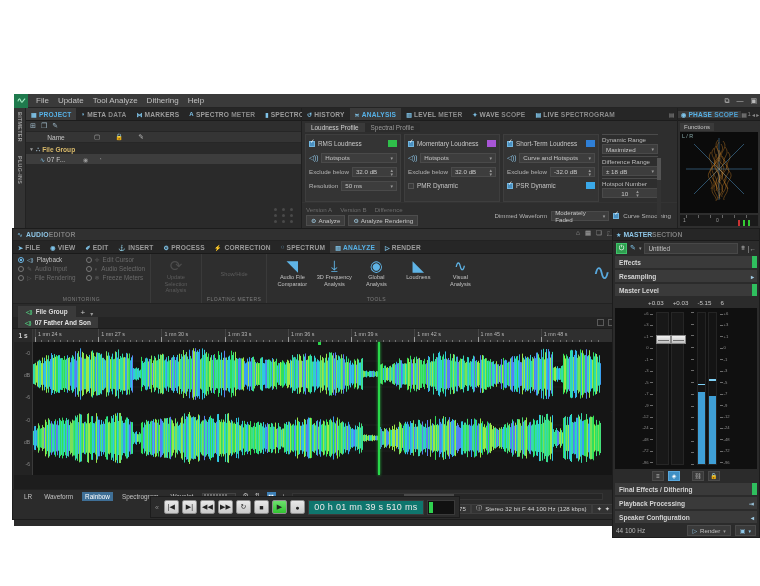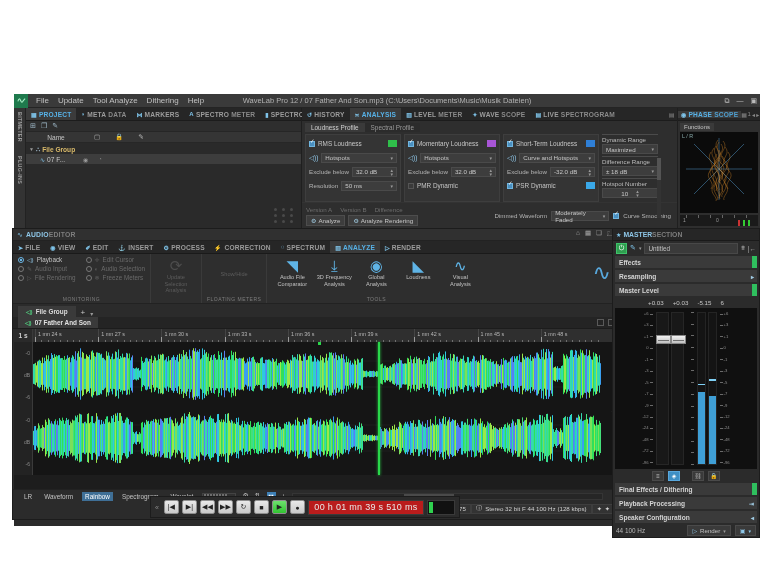--- a/index.html
+++ b/index.html
@@ -227,21 +227,21 @@
 
   
   .transport { position:absolute; left:150px; top:496px; width:310px; height:22px;
     background:#2b2b2b; border:1px solid #1c1c1c; display:flex; align-items:center;
     gap:3px; padding:0 4px; }
   .tbtn { width:15px; height:14px; background:linear-gradient(#e9e9e9,#c9c9c9);
     border:1px solid #8e8e8e; border-radius:2px; display:flex; align-items:center;
     justify-content:center; font-size:7px; color:#222; }
   .tbtn.play { background:linear-gradient(#6ee06e,#31c431); }
   .tdim { font-size:7px; color:#8a8a8a; padding-right:2px; }
-  .timedisp { background:#b91c1c; border:1px solid #3a3a3a; height:15px; flex:1;
+  .timedisp { background:#0f766e; border:1px solid #3a3a3a; height:15px; flex:1;
     display:flex; align-items:center; justify-content:center; font-size:9px;
     color:#e8e8e8; letter-spacing:.3px; }
   .tmeter { width:28px; height:15px; background:#111; border:1px solid #3a3a3a;
     display:flex; align-items:center; padding:1px; }
   .tmeter i { width:4px; height:100%; background:#2fd14f; display:block; }
 
   
   .rightcol { position:absolute; left:612px; top:228px; width:148px; height:310px;
     background:#2b2b2b; border:1px solid #1c1c1c; display:flex; flex-direction:column; }
   .msbar { height:12px; background:#262626; display:flex; align-items:center;
@@ -303,21 +303,20 @@
             <path d="M1 6 Q2.5 1 4 5 T7 5 L9 3" stroke="#a9eec6" stroke-width="1.2" fill="none"></path>
           </svg>
     </div>
     <div class="menubar">
       <span>File</span>
       <span>Update</span>
       <span>Tool Analyze</span>
       <span>Dithering</span>
       <span>Help</span>
     </div>
-    <div class="wintitle">WaveLab Pro 12 / 07 Father And Son.mp3 (C:\Users\Documents\Music\Musik Dateien)</div>
     <div class="winbtns">
       <span>⧉</span>
       <span>—</span>
       <span>▣</span>
     </div>
   </div>
 
   <div class="toprow">
 
     <div class="vrail">

